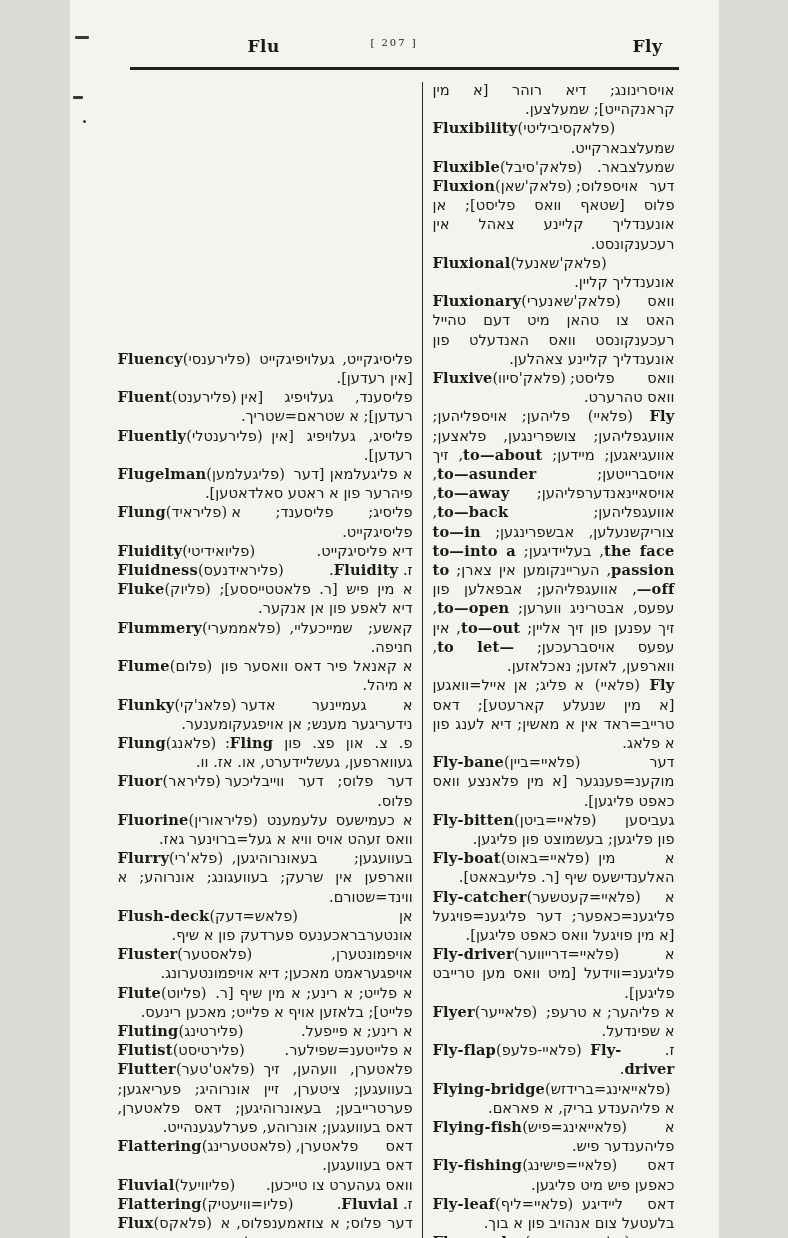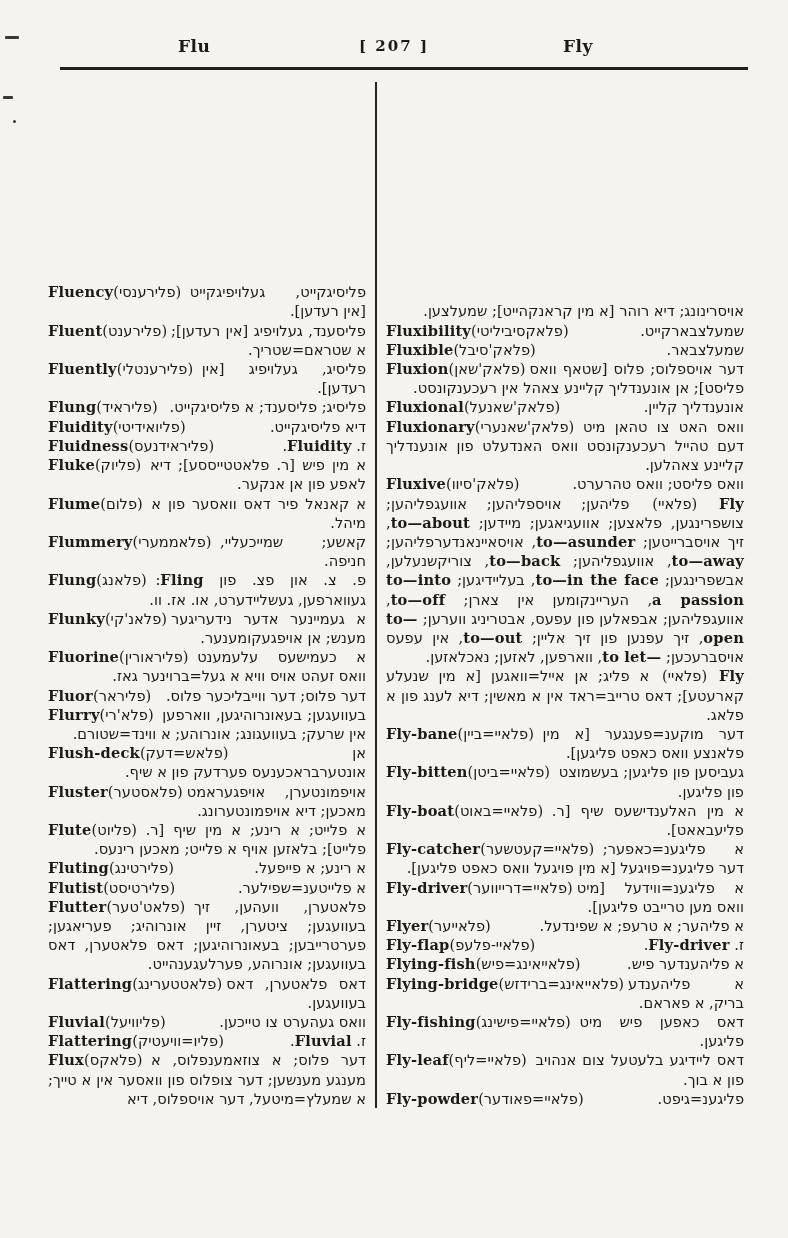--- a/index.html
+++ b/index.html
@@ -1,36 +1,36 @@
 <!DOCTYPE html>
 <html><head>
 <meta charset="utf-8">
 <style>
   html,body{margin:0;padding:0;background:#dddbd5;}
   .page{
     position:relative;
-    width:788px;height:1238px;
+    width:649px;height:1238px;
     margin:0 auto;
     background:#f5f3ee;
     color:#1b1a17;
     font-family:"DejaVu Serif","DejaVu Sans",serif;
     overflow:hidden;
   }
   
   .guide{
     position:absolute;top:36px;
     font-family:"DejaVu Serif","Liberation Serif",serif;
     font-weight:bold;font-size:17px;letter-spacing:.5px;
   }
   .guide.gw-left{left:178px;}
   .guide.gw-right{left:563px;}
   .pagenum{
     position:absolute;top:37px;left:50%;transform:translateX(-50%);
     font-family:"DejaVu Serif","Liberation Serif",serif;
-    font-weight:bold;font-size:15px;letter-spacing:2px;
+    font-weight:normal;font-size:10px;letter-spacing:2px;
   }
   .head-rule{
     position:absolute;top:67px;left:60px;right:40px;height:3px;
     background:#21201d;
   }
   
   .cols{
     position:absolute;top:80px;left:48px;right:44px;
     display:flex;align-items:flex-end;
   }
@@ -84,30 +84,31 @@
   <span class="pagenum">[ 207 ]</span>
   <span class="guide gw-right">Fly</span>
 
   <div class="head-rule"></div>
 
   <div class="cols">
     <div class="col col-left" id="col-left">
         <div class="entry" dir="rtl"><span class="hw"><b>Fluency</b><span class="tr"> (פלירענסי)</span></span><span class="def">פליסיגקייט, געלויפיגקייט [אין רעדען].</span></div>
         <div class="entry" dir="rtl"><span class="hw"><b>Fluent</b><span class="tr">(פלירענט)</span></span><span class="def">פליסענד, געלויפיג [אין רעדען]; א שטראם=שטריך.</span></div>
         <div class="entry" dir="rtl"><span class="hw"><b>Fluently</b><span class="tr"> (פלירענטלי)</span></span><span class="def">פליסיג, געלויפיג [אין רעדען].</span></div>
+        <div class="entry" dir="rtl"><span class="hw"><b>Flugelman</b><span class="tr"> (פליגעלמען)</span></span><span class="def">א פליגעלמאן [דער פיהרער פון א ראטע סאלדאטען].</span></div>
         <div class="entry" dir="rtl"><span class="hw"><b>Flung</b><span class="tr">(פליראיד)</span></span><span class="def">פליסיג; פליסענד; א פליסיגקייט.</span></div>
         <div class="entry" dir="rtl"><span class="hw"><b>Fluidity</b><span class="tr"> (פליואידיטי)</span></span><span class="def">דיא פליסיגקייט.</span></div>
         <div class="entry" dir="rtl"><span class="hw"><b>Fluidness</b><span class="tr"> (פליראידנעס)</span></span><span class="def">ז. <b dir="ltr">Fluidity</b>.</span></div>
         <div class="entry" dir="rtl"><span class="hw"><b>Fluke</b><span class="tr"> (פליוק)</span></span><span class="def">א מין פיש [ר. פלאטטייססע]; דיא לאפע פון אן אנקער.</span></div>
+        <div class="entry" dir="rtl"><span class="hw"><b>Flummery</b><span class="tr"> (פלאממערי)</span></span><span class="def">קאשע; שמייכעליי, חניפה.</span></div>
         <div class="entry" dir="rtl"><span class="hw"><b>Flume</b><span class="tr"> (פלום)</span></span><span class="def">א קאנאל פיר דאס וואסער פון א מיהל.</span></div>
-        <div class="entry" dir="rtl"><span class="hw"><b>Flummery</b><span class="tr"> (פלאממערי)</span></span><span class="def">קאשע; שמייכעליי, חניפה.</span></div>
+        <div class="entry" dir="rtl"><span class="hw"><b>Flunky</b><span class="tr">(פלאנ'קי)</span></span><span class="def">א געמיינער אדער נידעריגער מענש; אן אויפגעקומענער.</span></div>
         <div class="entry" dir="rtl"><span class="hw"><b>Flung</b><span class="tr"> (פלאנג)</span></span><span class="def">פ. צ. און פצ. פון <b dir="ltr">Fling</b>: געווארפען, געשליידערט, או. אז. וו.</span></div>
-        <div class="entry" dir="rtl"><span class="hw"><b>Flunky</b><span class="tr">(פלאנ'קי)</span></span><span class="def">א געמיינער אדער נידעריגער מענש; אן אויפגעקומענער.</span></div>
+        <div class="entry" dir="rtl"><span class="hw"><b>Fluor</b><span class="tr">(פליראר)</span></span><span class="def">דער פלוס; דער ווייבליכער פלוס.</span></div>
         <div class="entry" dir="rtl"><span class="hw"><b>Fluorine</b><span class="tr"> (פליראורין)</span></span><span class="def">א כעמישעס עלעמענט וואס זעהט אויס וויא א געל=ברוינער גאז.</span></div>
-        <div class="entry" dir="rtl"><span class="hw"><b>Fluor</b><span class="tr">(פליראר)</span></span><span class="def">דער פלוס; דער ווייבליכער פלוס.</span></div>
         <div class="entry" dir="rtl"><span class="hw"><b>Flurry</b><span class="tr"> (פלא'רי)</span></span><span class="def">בעוועגען; בעאונרוהיגען, ווארפען אין שרעק; בעוועגונג; אונרוהע; א ווינד=שטורם.</span></div>
         <div class="entry" dir="rtl"><span class="hw"><b>Flush-deck</b><span class="tr"> (פלאש=דעק)</span></span><span class="def">אן אונטערבראכענעס פערדעק פון א שיף.</span></div>
         <div class="entry" dir="rtl"><span class="hw"><b>Fluster</b><span class="tr">(פלאסטער)</span></span><span class="def">אויפמונטערן, אויפגעראמט מאכען; דיא אויפמונטערונג.</span></div>
         <div class="entry" dir="rtl"><span class="hw"><b>Flute</b><span class="tr"> (פליוט)</span></span><span class="def">א פלייט; א רינע; א מין שיף [ר. פלייט]; בלאזען אויף א פלייט; מאכען רינעס.</span></div>
         <div class="entry" dir="rtl"><span class="hw"><b>Fluting</b><span class="tr"> (פלירטינג)</span></span><span class="def">א רינע; א פייפעל.</span></div>
         <div class="entry" dir="rtl"><span class="hw"><b>Flutist</b><span class="tr"> (פלירטיסט)</span></span><span class="def">א פלייטענ=שפילער.</span></div>
         <div class="entry" dir="rtl"><span class="hw"><b>Flutter</b><span class="tr"> (פלאט'טער)</span></span><span class="def">פלאטערן, וועהען, זיך בעוועגען; ציטערן, זיין אונרוהיג; פעריאגען; פערטרייבען; בעאונרוהיגען; דאס פלאטערן, דאס בעוועגען; אונרוהע, פערלעגענהייט.</span></div>
         <div class="entry" dir="rtl"><span class="hw"><b>Flattering</b><span class="tr">(פלאטטערינג)</span></span><span class="def">דאס פלאטערן, דאס בעוועגען.</span></div>
         <div class="entry" dir="rtl"><span class="hw"><b>Fluvial</b><span class="tr"> (פליוויעל)</span></span><span class="def">וואס געהערט צו טייכען.</span></div>
         <div class="entry" dir="rtl"><span class="hw"><b>Flattering</b><span class="tr"> (פליו=וויעטיק)</span></span><span class="def">ז. <b dir="ltr">Fluvial</b>.</span></div>
@@ -124,21 +125,21 @@
         <div class="entry" dir="rtl"><span class="hw"><b>Fluxive</b><span class="tr">(פלאק'סיוו)</span></span><span class="def">וואס פליסט; וואס טהרערט.</span></div>
         <div class="entry runin" dir="rtl"><span class="hw-runin"><b>Fly</b></span><span class="tr-runin"> (פלאיי) </span><span class="def">פליהען; אויספליהען; אוועגפליהען; צושפרינגען, פלאצען; אוועגיאגען; מיידען; <b dir="ltr">to—about</b>, זיך אויסברייטען; <b dir="ltr">to—asunder</b>, אויסאיינאנדערפליהען; <b dir="ltr">to—away</b>, אוועגפליהען; <b dir="ltr">to—back</b>, צוריקשנעלען, אבשפרינגען; <b dir="ltr">to—in the face</b>, בעליידיגען; <b dir="ltr">to—into a passion</b>, העריינקומען אין צארן; <b dir="ltr">to—off</b>, אוועגפליהען; אבפאלען פון עפעס, אבטריניג ווערען; <b dir="ltr">to—open</b>, זיך עפנען פון זיך אליין; <b dir="ltr">to—out</b>, אין עפעס אויסברעכען; <b dir="ltr">to let—</b>, ווארפען, לאזען; נאכלאזען.</span></div>
         <div class="entry runin" dir="rtl"><span class="hw-runin"><b>Fly</b></span><span class="tr-runin"> (פלאיי) </span><span class="def">א פליג; אן אייל=וואגען [א מין שנעלע קארעטע]; דאס טרייב=ראד אין א מאשין; דיא לענג פון א פלאג.</span></div>
         <div class="entry" dir="rtl"><span class="hw"><b>Fly-bane</b><span class="tr"> (פלאיי=ביין)</span></span><span class="def">דער מוקענ=פענגער [א מין פלאנצע וואס כאפט פליגען].</span></div>
         <div class="entry" dir="rtl"><span class="hw"><b>Fly-bitten</b><span class="tr"> (פלאיי=ביטן)</span></span><span class="def">געביסען פון פליגען; בעשמוצט פון פליגען.</span></div>
         <div class="entry" dir="rtl"><span class="hw"><b>Fly-boat</b><span class="tr"> (פלאיי=באוט)</span></span><span class="def">א מין האלענדישעס שיף [ר. פליעבאאט].</span></div>
         <div class="entry" dir="rtl"><span class="hw"><b>Fly-catcher</b><span class="tr"> (פלאיי=קעטשער)</span></span><span class="def">א פליגענ=כאפער; דער פליגענ=פויגעל [א מין פויגעל וואס כאפט פליגען].</span></div>
         <div class="entry" dir="rtl"><span class="hw"><b>Fly-driver</b><span class="tr">(פלאיי=דרייווער)</span></span><span class="def">א פליגענ=ווידעל [מיט וואס מען טרייבט פליגען].</span></div>
         <div class="entry" dir="rtl"><span class="hw"><b>Flyer</b><span class="tr"> (פלאייער)</span></span><span class="def">א פליהער; א טרעפ; א שפינדעל.</span></div>
         <div class="entry" dir="rtl"><span class="hw"><b>Fly-flap</b><span class="tr"> (פלאיי-פלעפ)</span></span><span class="def">ז. <b dir="ltr">Fly-driver</b>.</span></div>
+        <div class="entry" dir="rtl"><span class="hw"><b>Flying-bridge</b><span class="tr">(פלאייאינג=ברידזש)</span></span><span class="def">א פליהענדע בריק, א פאראם.</span></div>
         <div class="entry" dir="rtl"><span class="hw"><b>Flying-fish</b><span class="tr">(פלאייאינג=פיש)</span></span><span class="def">א פליהענדער פיש.</span></div>
-        <div class="entry" dir="rtl"><span class="hw"><b>Flying-bridge</b><span class="tr">(פלאייאינג=ברידזש)</span></span><span class="def">א פליהענדע בריק, א פאראם.</span></div>
         <div class="entry" dir="rtl"><span class="hw"><b>Fly-fishing</b><span class="tr"> (פלאיי=פישינג)</span></span><span class="def">דאס כאפען פיש מיט פליגען.</span></div>
         <div class="entry" dir="rtl"><span class="hw"><b>Fly-leaf</b><span class="tr"> (פלאיי=ליף)</span></span><span class="def">דאס ליידיגע בלעטעל צום אנהויב פון א בוך.</span></div>
         <div class="entry" dir="rtl"><span class="hw"><b>Fly-powder</b><span class="tr"> (פלאיי=פאודער)</span></span><span class="def">פליגענ=גיפט.</span></div>
       </div>
   </div>
 
 </div>
 
 </body></html>

